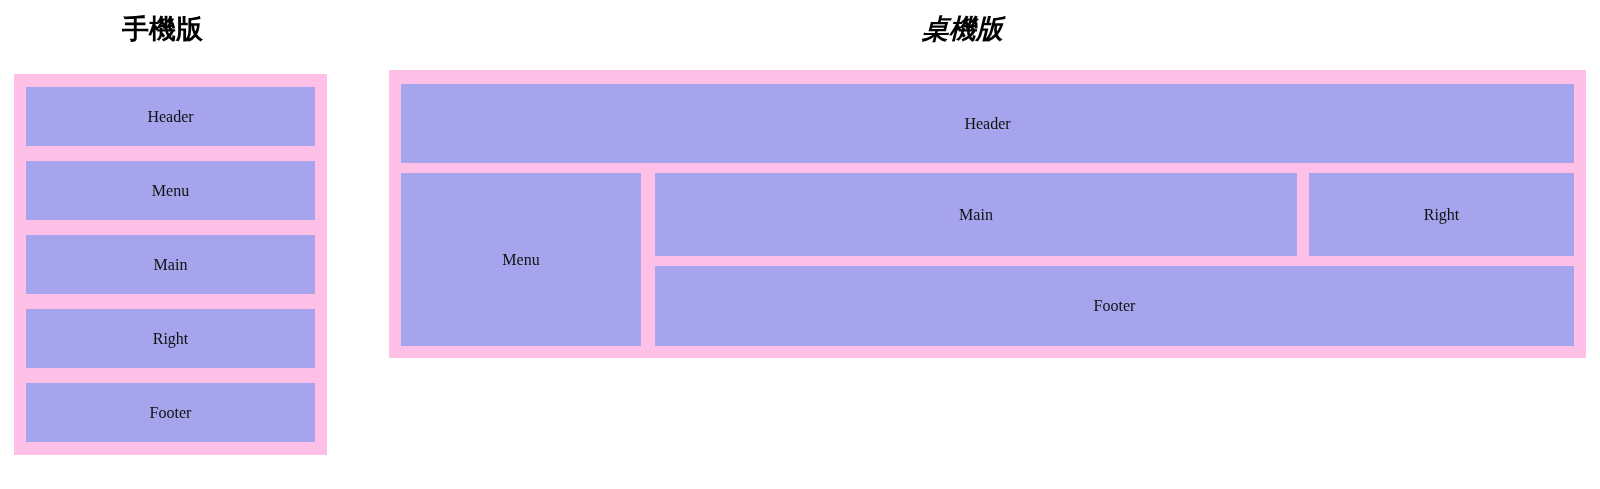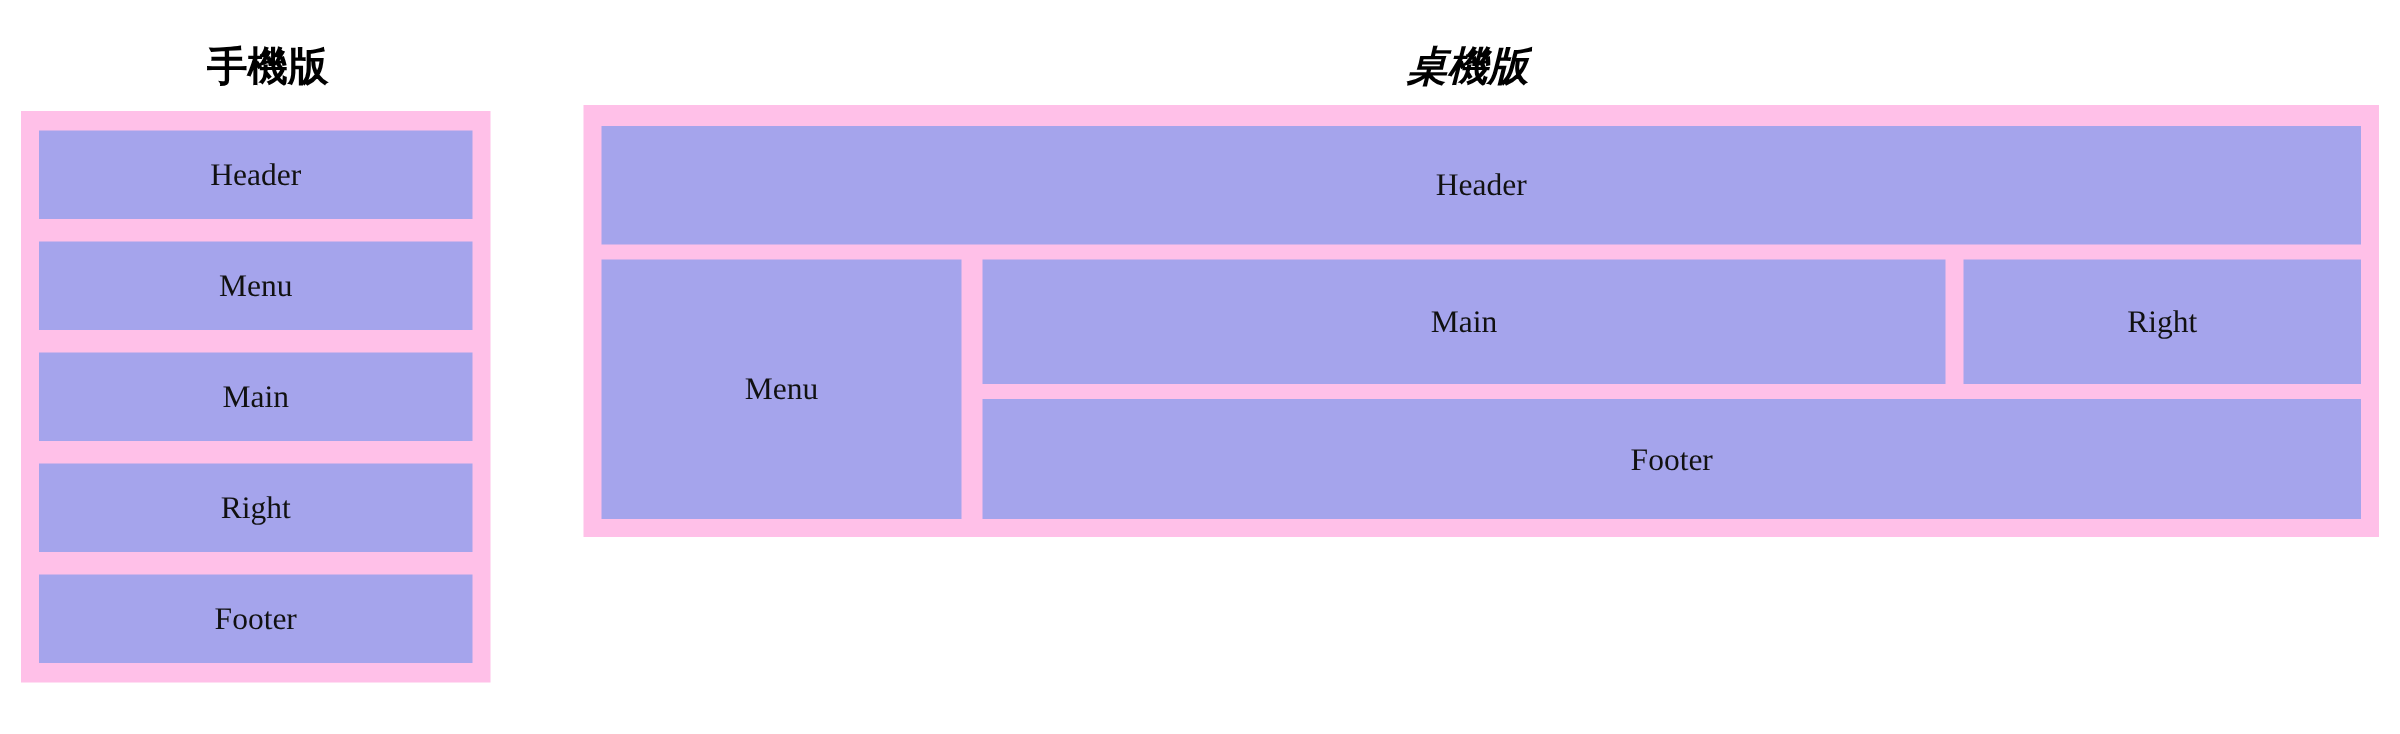--- a/index.html
+++ b/index.html
@@ -12,21 +12,21 @@
     width: 1600px;
     height: 489px;
     position: relative;
     overflow: hidden;
     font-family: "Liberation Serif", "DejaVu Serif", serif;
   }
 
   
   .section-title {
     position: absolute;
-    margin: 16px;
+    margin: 0;
     font-family: "DejaVu Sans", "Liberation Sans", sans-serif;
     font-weight: bold;
     font-size: 27px;
     line-height: 1;
     color: #000000;
     white-space: nowrap;
   }
   #title-mobile  { left: 122px; top: 15px; }
   #title-desktop { left: 922px; top: 15px; font-style: italic; }
 
@@ -37,21 +37,21 @@
     box-sizing: border-box;
   }
   .cell {
     position: absolute;
     background: #a5a4ec;
     box-sizing: border-box;
     display: flex;
     align-items: center;
     justify-content: center;
     color: #111111;
-    font-size: 21px;
+    font-size: 16px;
     line-height: 1;
     font-family: "Liberation Serif", "DejaVu Serif", serif;
   }
 
   
   #mobile-frame {
     left: 14px;
     top: 74px;
     width: 313px;
     height: 381px;

